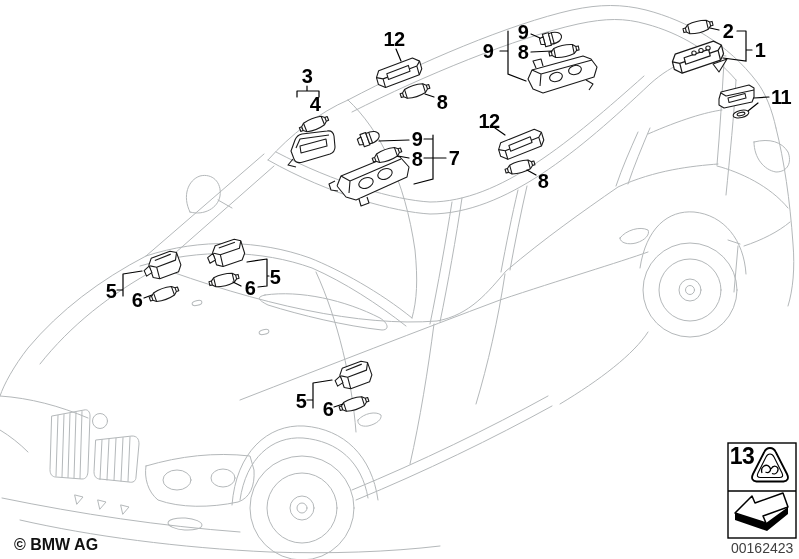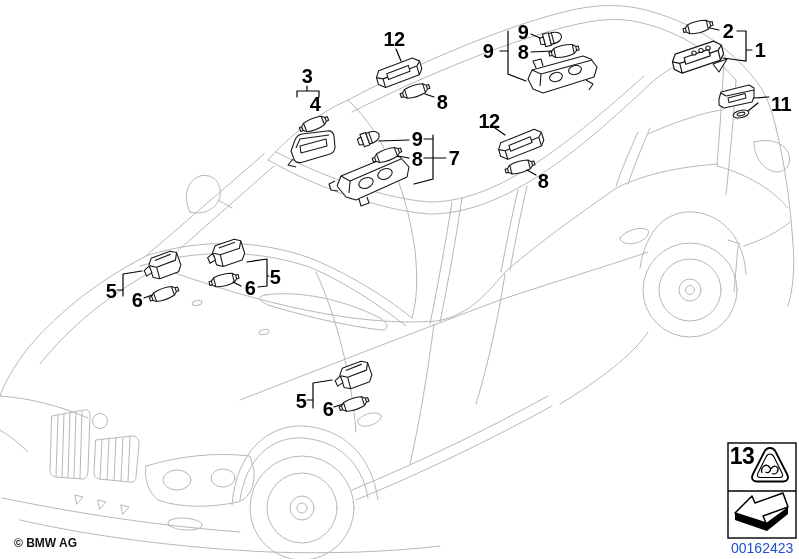--- a/index.html
+++ b/index.html
@@ -2,22 +2,22 @@
 <html><head>
 <meta charset="utf-8">
 <style>
   html,body{margin:0;padding:0;background:#ffffff;}
   #stage{position:relative;width:799px;height:559px;background:#ffffff;overflow:hidden;
          font-family:"Liberation Sans", sans-serif;}
   #stage svg{position:absolute;left:0;top:0;}
   .callout{position:absolute;transform:translate(-50%,-50%);font-weight:bold;
            font-size:20px;color:#000;line-height:1;letter-spacing:-0.5px;white-space:nowrap;}
   .callout.small{font-size:23px;}
-  .footer-copy{position:absolute;left:14px;top:536px;font-size:12px;font-weight:bold;color:#111;}
-  .footer-num{position:absolute;left:731px;top:540px;font-size:14px;color:#1d4ed8;}
+  .footer-copy{position:absolute;left:14px;top:536px;font-size:16px;font-weight:bold;color:#111;}
+  .footer-num{position:absolute;left:731px;top:540px;font-size:14px;color:#404040;}
 </style>
 </head>
 <body>
 
 <div id="stage">
 
 <svg width="799" height="559" viewBox="0 0 799 559">
   <defs>
     <g id="festoon" fill="#fff" stroke="#1a1a1a" stroke-width="1.1" stroke-linejoin="round">
       <path d="M-12.5,-2 L-9.5,-4.6 C-4,-6 4,-6 9.5,-4.6 L12.5,-2 L12.5,2 L9.5,4.6 C4,6 -4,6 -9.5,4.6 L-12.5,2 Z"></path>
@@ -261,21 +261,21 @@
     </g>
   </g>
 </svg>
 
   <span class="callout" style="left:394px;top:39px">12</span>
   <span class="callout" style="left:523px;top:32px">9</span>
   <span class="callout" style="left:488px;top:51px">9</span>
   <span class="callout" style="left:523px;top:52px">8</span>
   <span class="callout" style="left:728px;top:31px">2</span>
   <span class="callout" style="left:760px;top:50px">1</span>
-  <span class="callout" style="left:781px;top:104px">11</span>
+  <span class="callout" style="left:781px;top:97px">11</span>
   <span class="callout" style="left:307px;top:76px">3</span>
   <span class="callout" style="left:315px;top:104px">4</span>
   <span class="callout" style="left:442px;top:102px">8</span>
   <span class="callout" style="left:417px;top:139px">9</span>
   <span class="callout" style="left:417px;top:159px">8</span>
   <span class="callout" style="left:454px;top:158px">7</span>
   <span class="callout" style="left:489px;top:121px">12</span>
   <span class="callout" style="left:543px;top:181px">8</span>
   <span class="callout" style="left:111px;top:291px">5</span>
   <span class="callout" style="left:137px;top:300px">6</span>

